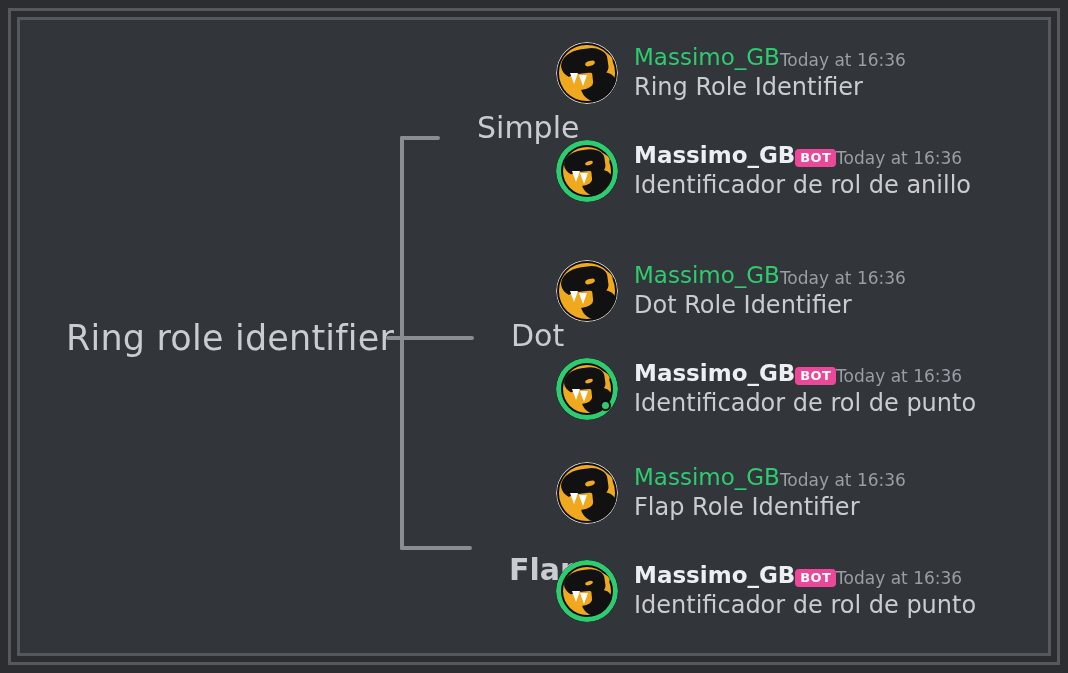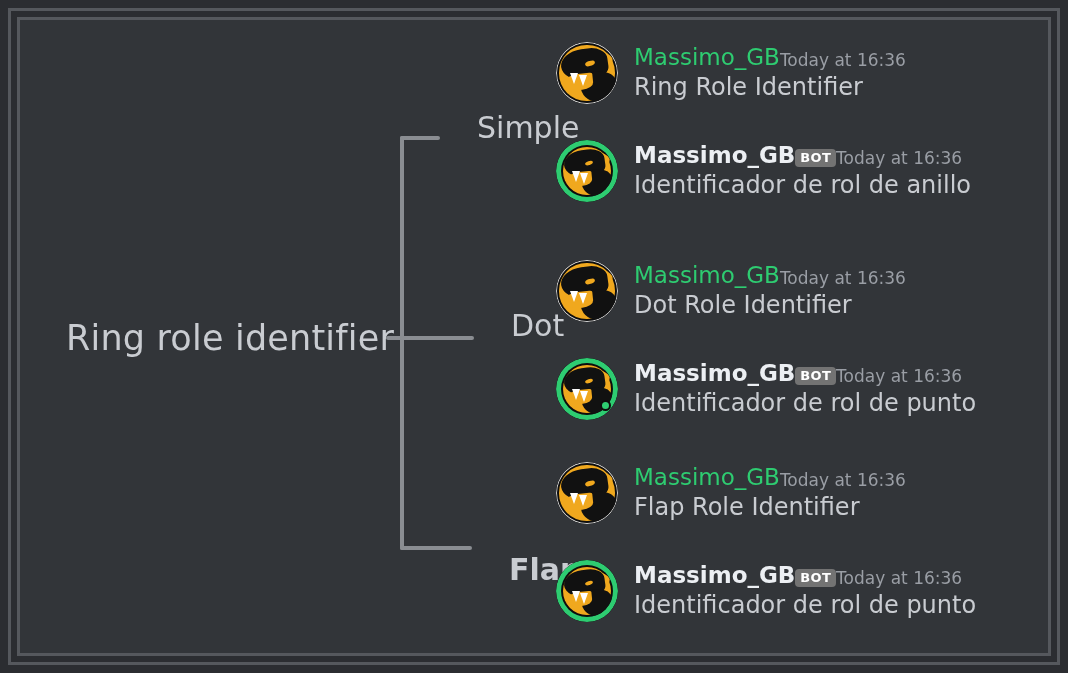--- a/index.html
+++ b/index.html
@@ -50,21 +50,21 @@
   .tree { position: absolute; left: 0; top: 0; width: 1032px; height: 637px; pointer-events: none; }
 
   .branch-label {
     position: absolute;
     font-size: 30px;
     color: #c9ccd1;
     white-space: nowrap;
     margin-left: 32px;
   }
   .lbl-simple { left: 425px; top: 90px; }
-  .lbl-dot    { left: 459px; top: 288px; }
+  .lbl-dot    { left: 459px; top: 298px; }
   .lbl-flap   { left: 457px; top: 532px; font-weight: bold; }
 
   
   .messages {
     position: absolute;
     left: 536px;
     top: 0;
     width: 496px;
     height: 637px;
   }
@@ -198,21 +198,21 @@
   .username {
     font-size: 23px;
     color: #2ecc71;
     line-height: 1;
   }
   .username.bot-name {
     color: #eceff3;
     font-weight: bold;
   }
   .bot-badge {
-    background: #737373;
+    background: #ec4899;
     color: #ffffff;
     font-size: 13px;
     font-weight: bold;
     border-radius: 4px;
     padding: 2px 5px 3px;
     line-height: 1;
     letter-spacing: 0.3px;
   }
   .timestamp {
     font-size: 17px;

